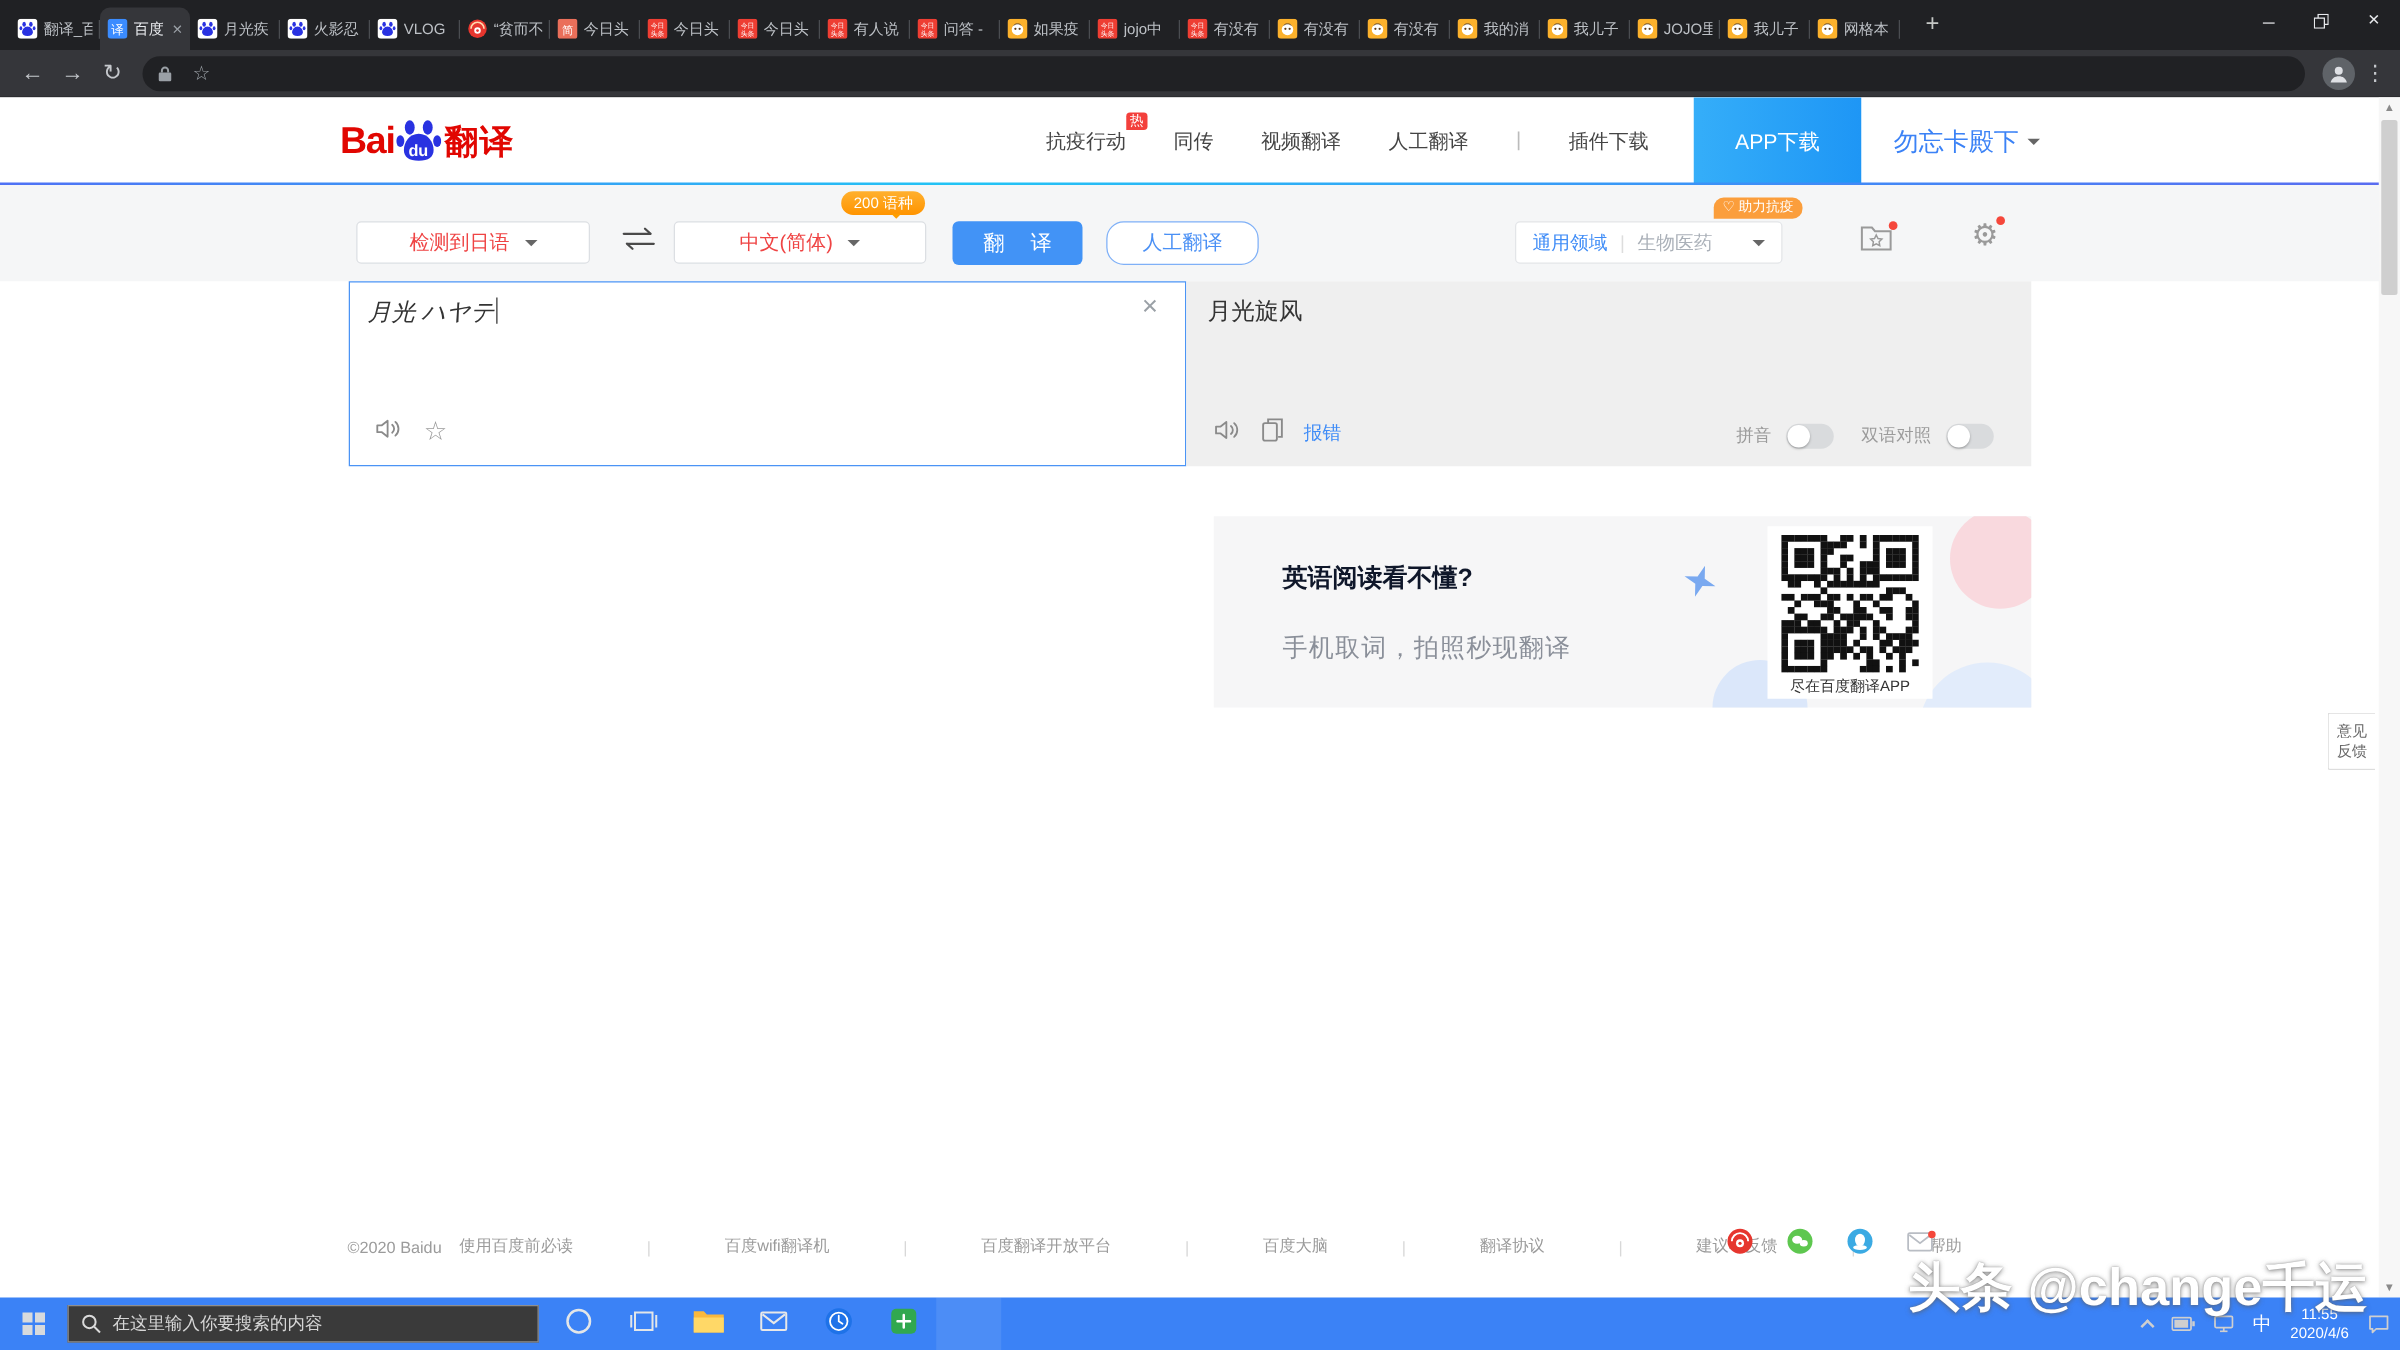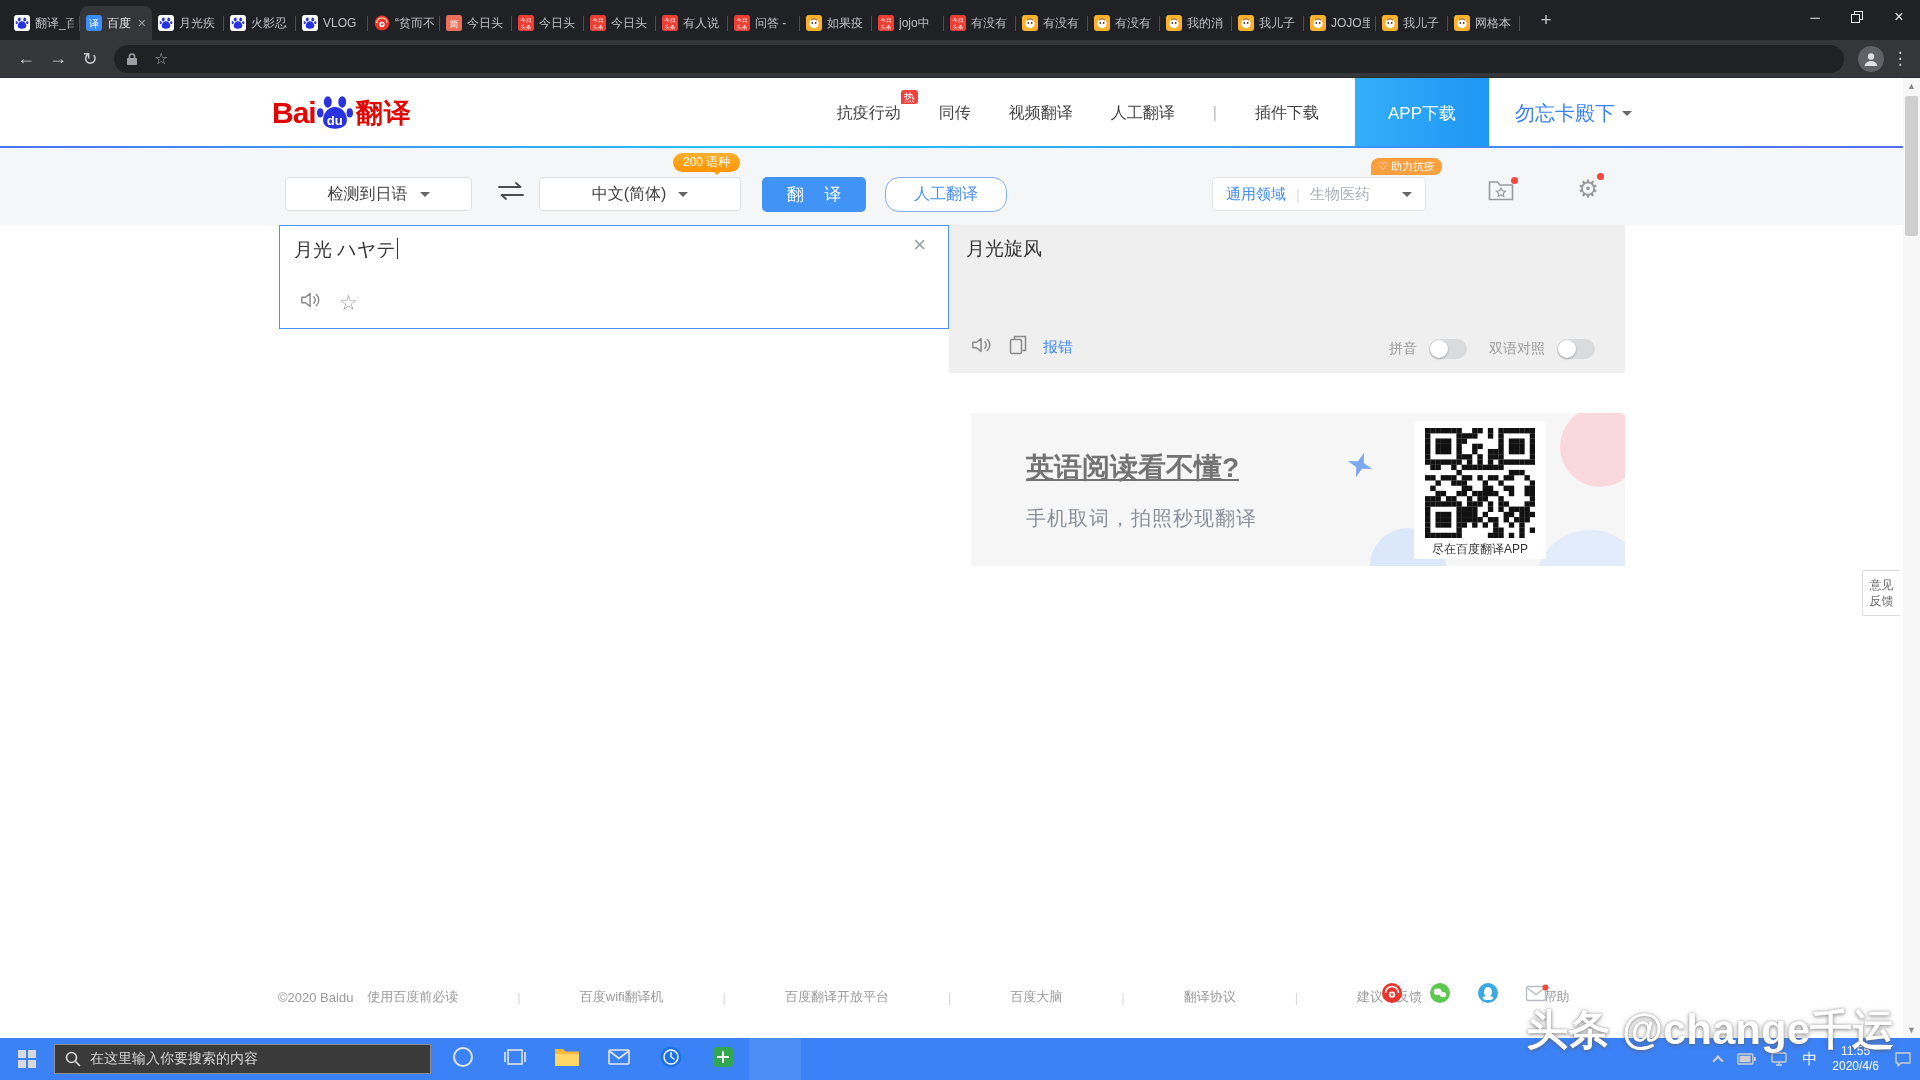--- a/index.html
+++ b/index.html
@@ -48,62 +48,62 @@
   #site-nav { margin-left:auto; display:flex; align-items:center; gap:38px; font-size:16px; color:#444; }
   .nav-item { position:relative; cursor:pointer; white-space:nowrap; }
   .hot-badge { position:absolute; top:-13px; right:-17px; background:#f3403c; color:#fff; font-size:11px; line-height:14px; padding:0 3px; border-radius:3px 3px 3px 0; }
   .nav-divider { color:#bbb; }
   #app-download { margin-left:36px; align-self:stretch; display:flex; align-items:center; padding:0 33px; background:linear-gradient(90deg,#35aef9,#1e96f5); color:#fff; font-size:17px; flex:none; }
   #user-menu { margin-left:26px; display:flex; align-items:center; gap:7px; color:#3b82f6; font-size:20px; flex:none; }
   .caret-down { width:0; height:0; border:5px solid transparent; border-top-color:#666; margin-top:5px; }
 
   
   #lang-band { position:absolute; left:0; top:70px; width:1920px; height:77px; background:#f5f6f7; }
-  .select-box { position:absolute; height:34px; background:#fff; border:1px solid #dcdfe3; border-radius:4px; display:flex; align-items:center; justify-content:center; gap:12px; font-size:16px; color:#404040; }
+  .select-box { position:absolute; height:34px; background:#fff; border:1px solid #dcdfe3; border-radius:4px; display:flex; align-items:center; justify-content:center; gap:12px; font-size:16px; color:#ef4444; }
   #src-select { left:285px; top:29px; width:187px; }
   #tgt-select { left:539px; top:29px; width:202px; }
   #swap-btn { position:absolute; left:496px; top:33px; }
   #lang-badge { position:absolute; left:673px; top:5px; height:19px; line-height:19px; padding:0 10px; border-radius:10px; background:linear-gradient(180deg,#ffb02e,#ff9400); color:#fff; font-size:12px; }
   #lang-badge::after { content:''; position:absolute; left:60%; bottom:-7px; border:4px solid transparent; border-top-color:#ff9e00; }
   #translate-btn { position:absolute; left:762px; top:29px; width:104px; height:35px; background:#4293f6; border-radius:5px; color:#fff; font-size:17px; display:flex; align-items:center; justify-content:center; letter-spacing:8px; padding-left:8px; }
   #human-btn { position:absolute; left:885px; top:29px; width:122px; height:35px; background:#fff; border:1px solid #7fb0f7; border-radius:14px; color:#4a90f5; font-size:16px; display:flex; align-items:center; justify-content:center; }
   #domain-box { position:absolute; left:1212px; top:29px; width:214px; height:34px; background:#fff; border:1px solid #e3e5e8; border-radius:4px; display:flex; align-items:center; padding:0 13px; gap:10px; font-size:15px; }
   #domain-box .d-left { color:#3f8cf7; }
   #domain-box .d-sep { color:#ddd; }
   #domain-box .d-right { color:#aab0b8; }
   #domain-box .caret-down { margin-left:auto; }
   #domain-badge { position:absolute; left:1371px; top:10px; height:17px; line-height:17px; padding:0 7px; background:#fb9e3c; color:#fff; font-size:11px; border-radius:8px 8px 8px 0; display:flex; align-items:center; gap:3px; }
   .tool-ico { position:absolute; width:28px; height:28px; }
   .red-dot { position:absolute; right:-2px; top:-2px; width:7px; height:7px; border-radius:50%; background:#f5473b; }
   #folder-ico { left:1488px; top:31px; }
   #gear-ico { left:1574px; top:27px; font-size:24px; color:#9a9a9a; line-height:28px; text-align:center; }
 
   
-  #input-panel { position:absolute; left:279px; top:147px; width:670px; height:104px; background:#fff; border:1px solid #4b94f5; }
+  #input-panel { position:absolute; left:279px; top:147px; width:670px; height:148px; background:#fff; border:1px solid #4b94f5;font-style:italic; }
   #input-text { padding:11px 14px; font-size:19px; color:#333; }
   .text-caret { display:inline-block; width:1px; height:21px; background:#333; vertical-align:-3px; margin-left:1px; }
   #clear-btn { position:absolute; right:22px; top:6px; font-size:22px; color:#9aa0a6; }
   #input-tools { position:absolute; left:20px; bottom:14px; display:flex; align-items:center; gap:17px; }
   .glyph-star { font-size:21px; color:#9a9a9a; line-height:1; }
   #output-panel { position:absolute; left:949px; top:147px; width:676px; height:148px; background:#efefef; }
   #output-text { padding:11px 17px; font-size:19px; color:#333; }
   #output-tools { position:absolute; left:22px; bottom:14px; display:flex; align-items:center; gap:16px; }
   #report-err { color:#3f8cf7; font-size:15px; }
   #output-toggles { position:absolute; right:20px; bottom:14px; display:flex; align-items:center; gap:12px; }
   .tgl-label { color:#9b9b9b; font-size:14px; }
   .toggle { width:38px; height:20px; border-radius:10px; background:#d9dbdd; position:relative; margin-right:10px; }
   .toggle .knob { position:absolute; left:1px; top:1px; width:18px; height:18px; border-radius:50%; background:#fff; box-shadow:0 1px 2px rgba(0,0,0,.3); }
 
   
   #promo { position:absolute; left:971px; top:335px; width:654px; height:153px; background:#f6f6f7; overflow:hidden; }
   .pc { position:absolute; border-radius:50%; }
   #pc-pink { left:589px; top:-6px; width:80px; height:80px; background:#f9d9de; }
   #pc-blue1 { left:399px; top:115px; width:76px; height:76px; background:#dbe7fa; }
   #pc-blue2 { left:564px; top:117px; width:110px; height:110px; background:#e2ecfb; }
-  #promo-title { position:absolute; left:55px; top:36px; font-size:28px; font-weight:bold; color:#737373;text-decoration:underline; }
+  #promo-title { position:absolute; left:55px; top:36px; font-size:20px; font-weight:bold; color:#0f172a; }
   #promo-sub { position:absolute; left:55px; top:92px; font-size:20px; color:#8a8f99; letter-spacing:1px; }
   #sparkle { position:absolute; left:375px; top:38px; }
   #qr-card { position:absolute; left:443px; top:8px; width:132px; height:138px; background:#fff; padding:5px; }
   #qr-box { width:110px; height:110px; margin:2px auto 0; }
   #qr-caption { font-size:12px; color:#333; text-align:center; margin-top:3px; white-space:nowrap; }
 
   
   #feedback { position:absolute; left:1862px; top:492px; width:38px; height:46px; background:#fff; border:1px solid #ddd; border-right:none; border-radius:2px 0 0 2px; display:flex; flex-direction:column; align-items:center; justify-content:center; font-size:12px; color:#666; line-height:16px; }
 
   

